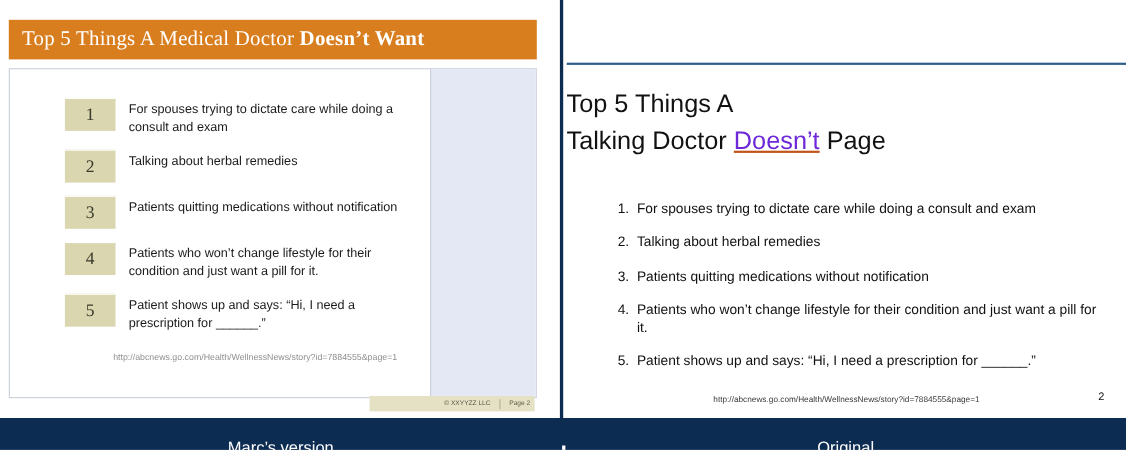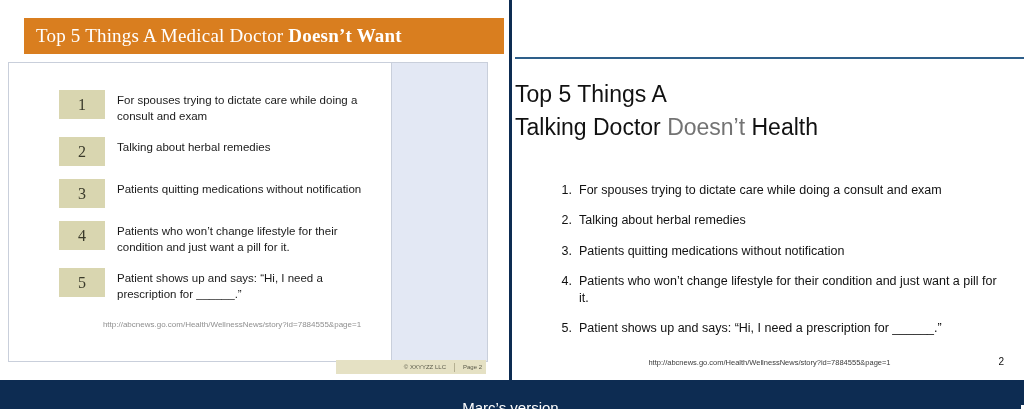--- a/index.html
+++ b/index.html
@@ -13,21 +13,21 @@
   .stage { position: relative; width: 1024px; height: 409px; }
 
   
   .left-panel {
     position: absolute; left: 0; top: 0; width: 512px; height: 380px;
     background: #ffffff;
     border-right: 3px solid #0d2c52;
     overflow: hidden;
   }
   .left-title-bar {
-    position: absolute; left: 24px; top: 18px; width: 480px; height: 36px;
+    position: absolute; left: 8px; top: 18px; width: 480px; height: 36px;
     background: #d97e1f;
     display: flex; align-items: center;
   }
   .left-title-bar .title-text {
     font-family: "Liberation Serif", serif;
     font-size: 19px;
     color: #ffffff;
     padding-left: 12px;
     white-space: nowrap;
     letter-spacing: .2px;
@@ -106,21 +106,22 @@
     position: absolute; left: 0; top: 57px; width: 509px; height: 2px;
     background: #2e5f8a;
   }
   .right-title {
     position: absolute; left: 0; top: 78px; width: 509px;
     font-size: 23px;
     color: #111111;
     line-height: 1.42;
   }
   .right-title .u-orange {
-    color: #737373;
+    color: #6d28d9;
+    text-decoration: underline;
     text-decoration-color: #c0541a;
   }
   .right-list {
     position: absolute; left: 44px; top: 182px; width: 440px;
   }
   .right-list .li {
     display: flex;
     font-size: 12.5px;
     color: #111111;
     line-height: 1.38;
@@ -207,21 +208,21 @@
       <span class="divider"></span>
       <span>Page  2</span>
     </div>
   </div>
 
   <div class="right-panel">
     <div class="right-rule"></div>
 
     <div class="right-title">
       <div>Top 5 Things A</div>
-      <div><span>Talking Doctor </span><span class="u-orange">Doesn’t</span><span> Health</span></div>
+      <div><span>Talking Doctor </span><span class="u-orange">Doesn’t</span><span> Page</span></div>
     </div>
 
     <div class="right-list">
       <div class="li">
         <div class="marker">1.</div>
         <div class="txt">For spouses trying to dictate care while doing a consult and exam</div>
       </div>
       <div class="li">
         <div class="marker">2.</div>
         <div class="txt">Talking about herbal remedies</div>
@@ -239,15 +240,16 @@
         <div class="txt">Patient shows up and says: “Hi, I need a prescription for ______.”</div>
       </div>
     </div>
 
     <div class="right-src">http://abcnews.go.com/Health/WellnessNews/story?id=7884555&amp;page=1</div>
     <div class="right-pagenum">2</div>
   </div>
 
   <div class="caption-bar">
     <div class="cap left-cap">Marc’s version</div>
+    <div class="cap">Original</div>
   </div>
 
 </div>
 
 </body></html>

